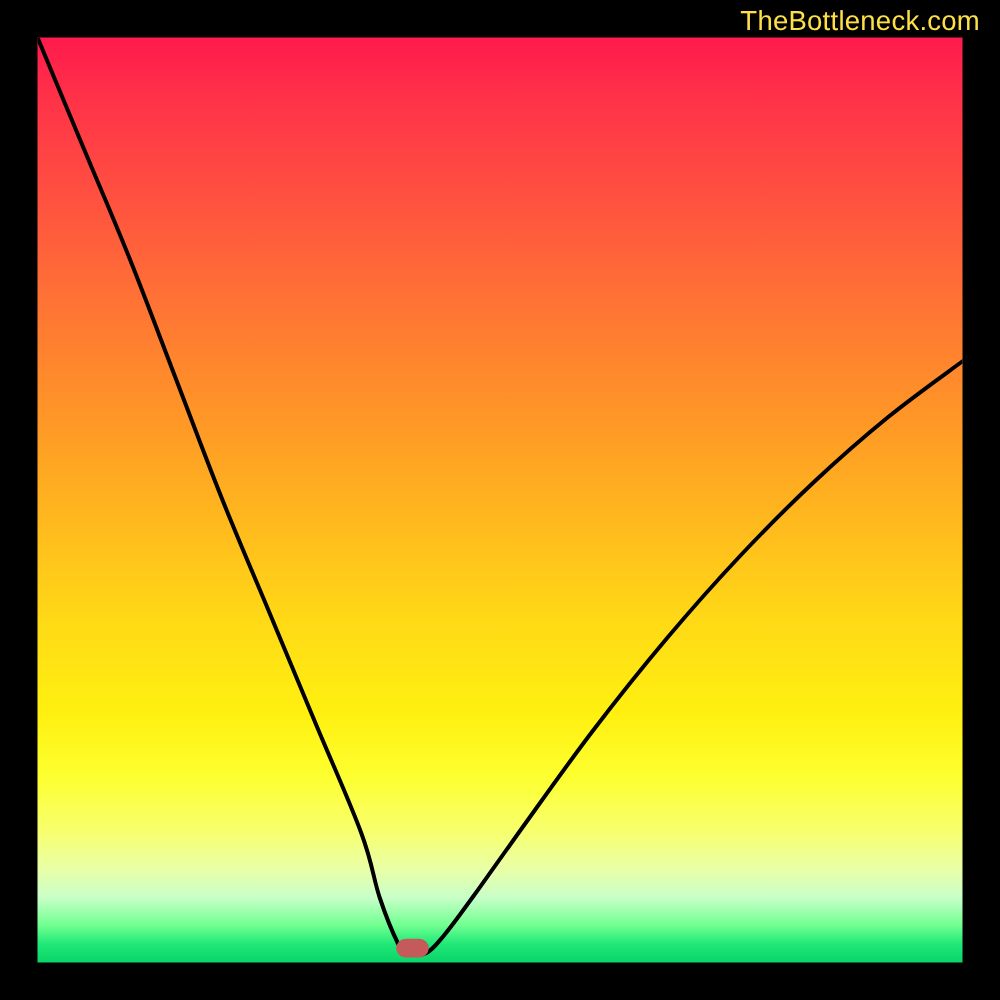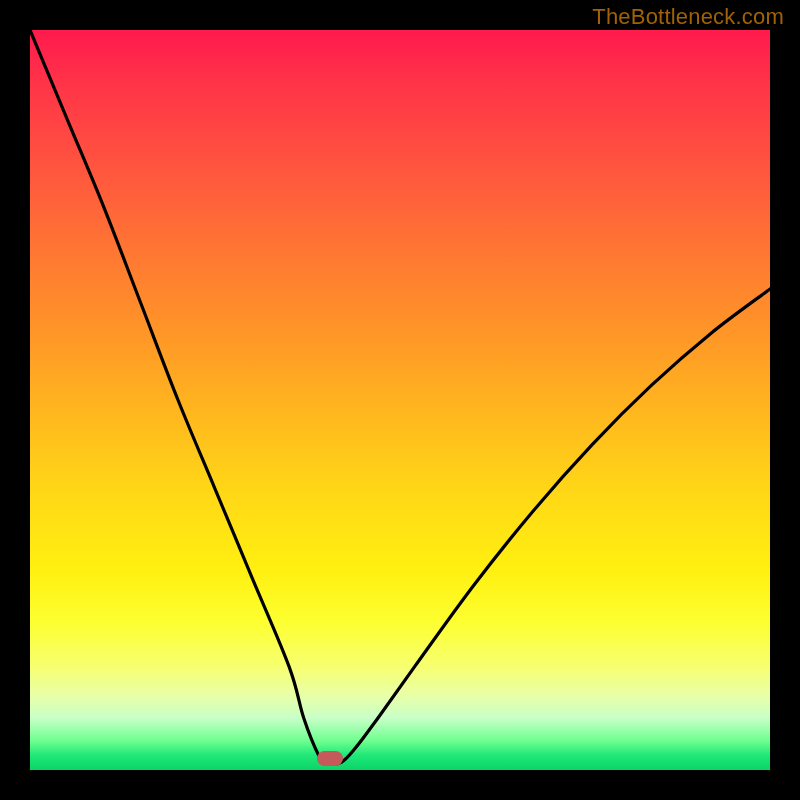--- a/index.html
+++ b/index.html
@@ -40,21 +40,21 @@
       #c8ffc8 93%,
       #70ff90 96%,
       #20e878 98%,
       #0ad468 100%
     );
   }
   .watermark {
     position: absolute;
     top: 4px;
     right: 16px;
-    color: #a16207;
+    color: #fde047;
     font-size: 22px;
     font-weight: 500;
     letter-spacing: 0.2px;
   }
   svg.curve {
     position: absolute;
     top: 0;
     left: 0;
     width: 740px;
     height: 740px;

